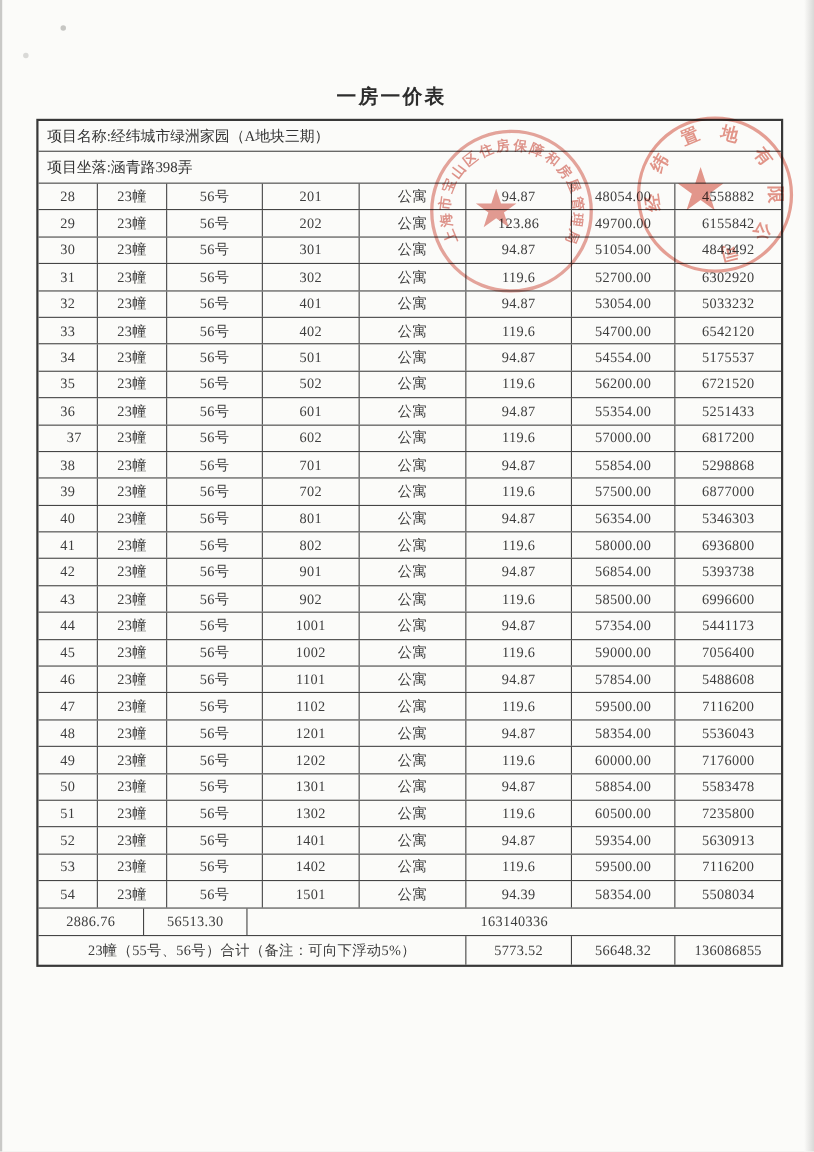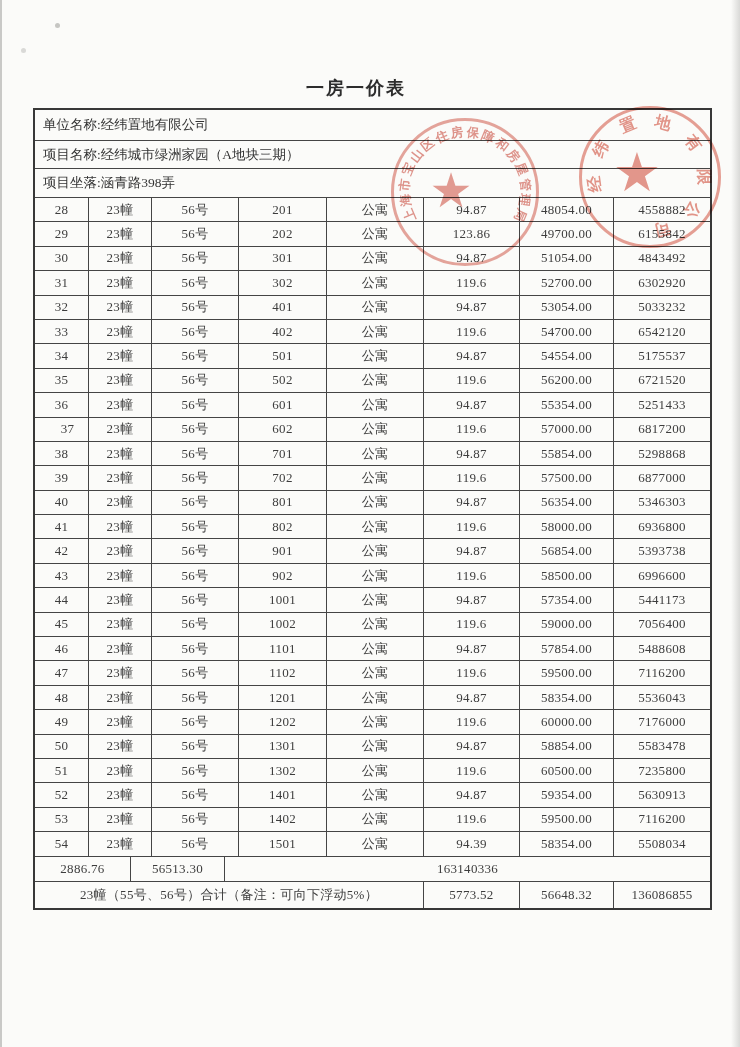--- a/index.html
+++ b/index.html
@@ -62,23 +62,20 @@
 <div class="page">
 
   <div class="edge-left"></div>
   <div class="edge-right"></div>
   <div class="speck s1"></div>
   <div class="speck s2"></div>
 
   <h1 class="title">一房一价表</h1>
 
   <div class="doc-table">
-    <div class="info-row ir1">
-      <span>单位名称:经纬置地有限公司</span>
-    </div>
     <div class="info-row ir2">
       <span>项目名称:经纬城市绿洲家园（A地块三期）</span>
     </div>
     <div class="info-row ir3">
       <span>项目坐落:涵青路398弄</span>
     </div>
     <div id="grid">
         <div class="grid-row">
           <div class="cell" style="flex: 0 0 54px;">28</div>
           <div class="cell" style="flex: 0 0 63px;">23幢</div>

